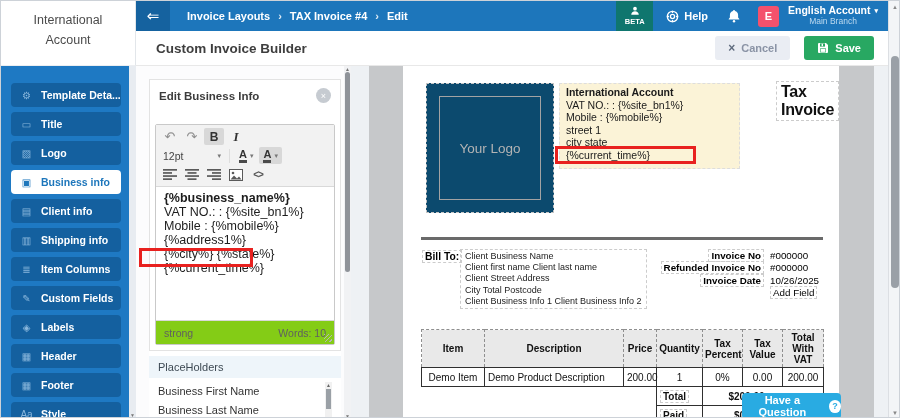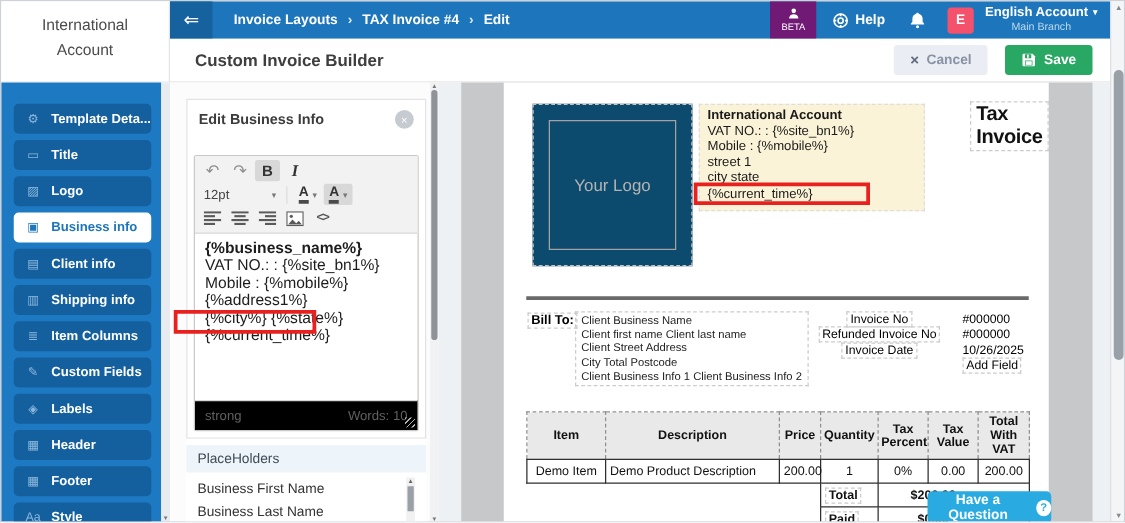--- a/index.html
+++ b/index.html
@@ -19,22 +19,22 @@
   
   #topbar { left:135px; top:0; width:752px; height:30px; background:#1d76bb;
     display:flex; align-items:center; color:#fff; }
   .back-btn { width:34px; height:30px; background:#15629f; display:flex; align-items:center;
     justify-content:center; font-size:15px; cursor:pointer; }
   .crumbs { margin-left:17px; display:flex; align-items:center; gap:8px;
     font-size:11px; font-weight:bold; }
   .crumb { cursor:pointer; }
   .crumb-sep { opacity:.85; font-size:11px; }
   .topbar-right { margin-left:auto; display:flex; align-items:center; height:30px; }
-  .beta { width:37px; height:30px; background:#701a75; display:flex; flex-direction:column;
-    align-items:center; justify-content:center; gap:1px; font-size:7.5px; font-weight:normal; cursor:pointer; }
+  .beta { width:37px; height:30px; background:#0f766e; display:flex; flex-direction:column;
+    align-items:center; justify-content:center; gap:1px; font-size:7.5px; font-weight:bold; cursor:pointer; }
   .help { display:flex; align-items:center; gap:5px; font-size:11px; font-weight:bold;
     margin:0 11px 0 13px; cursor:pointer; }
   .bell { margin:0 9px; cursor:pointer; display:flex; }
   .avatar { width:21px; height:21px; border-radius:3px; background:#f4516c; display:flex;
     align-items:center; justify-content:center; font-size:11px; font-weight:bold; margin:0 9px; cursor:pointer; }
   .acct-menu { margin-right:10px; font-size:10.5px; font-weight:bold; line-height:11px; cursor:pointer;text-align:center; }
   .acct-line { display:flex; align-items:center; gap:4px; }
   .caret { font-size:7px; }
   .acct-branch { font-size:8.5px; font-weight:normal; color:#bcd9ef; }
 
@@ -79,21 +79,21 @@
   .size-select { display:flex; align-items:center; justify-content:space-between; width:64px;
     font-size:10.5px; color:#444; padding:0 3px; cursor:pointer; }
   .tb-sep { width:1px; height:14px; background:#ddd; margin:0 3px; }
   .color-btn { display:flex; align-items:center; gap:3px; padding:0 4px; height:17px; border-radius:2px; cursor:pointer; }
   .color-btn.active { background:#d8d8d8; }
   .color-A { font-size:11px; font-weight:bold; color:#333; border-bottom:3px solid #4a4a4a; line-height:11px; }
   .caret-sm { font-size:7px; color:#777; }
   .code-btn { font-size:10px; font-weight:bold; color:#555; letter-spacing:-1px; }
   .rte-content { flex:1; padding:4px 8px; font-size:12.5px; line-height:14px; color:#1d1d1d; overflow:hidden; }
   .rte-line.bold { font-weight:bold; }
-  .rte-status { border-top:1px solid #d8d8d8; background:#000000; display:flex; justify-content:space-between;
+  .rte-status { border-top:1px solid #d8d8d8; background:#84cc16; display:flex; justify-content:space-between;
     align-items:center; padding:0 8px; height:24px; font-size:10.5px; color:#606060; position:relative; }
   .resize-handle { position:absolute; right:2px; bottom:2px; width:8px; height:8px;
     background:repeating-linear-gradient(135deg,#b5b5b5 0 1px,transparent 1px 3px); }
 
   #ph-section { left:148px; top:350px; width:192px; height:68px; background:#fff; }
   .ph-head { margin-top:5px; background:#eef5fa; padding:5px 9px; font-size:11px; color:#3e4a54; }
   .ph-item { padding:7px 9px 0 9px; font-size:11px; color:#333; cursor:pointer; }
   .mini-scroll { position:absolute; right:9px; top:31px; width:7px; height:36px; background:#f1f1f1; }
   .mini-scroll .up { font-size:5px; color:#666; text-align:center; display:block; }
   .mini-thumb { margin:1px auto 0; width:5px; height:20px; background:#9aa0a6; }
@@ -116,21 +116,21 @@
   .biz-name { font-weight:bold; }
   .doc-title { position:absolute; left:337px; top:15px; padding:1px 4px; border:1px dashed #ccc;
     font-size:16px; font-weight:bold; color:#111; letter-spacing:-0.3px; cursor:pointer;margin-left:36px; }
   .pv-divider { position:absolute; left:18px; top:171px; width:402px; height:3px; background:#6a6a6a; }
   .billto { position:absolute; left:19px; top:184px; font-size:10.3px; font-weight:bold;
     border:1px dashed #ccc; padding:0 2px; cursor:pointer; }
   .client-block { position:absolute; left:57px; top:183px; border:1px dashed #ccc; padding:1px 4px;
     font-size:9px; line-height:11.2px; color:#222; white-space:nowrap; cursor:pointer; }
   .meta { position:absolute; left:240px; top:184px; width:180px; }
   .meta-row { display:flex; align-items:flex-start; line-height:12.4px; font-size:9.8px; }
-  .meta-label { flex:1; text-align:center; font-weight:normal; }
+  .meta-label { flex:1; text-align:right; font-weight:bold; }
   .editable { border:1px dashed #ccc; padding:0 2px; }
   .meta-value { width:53px; margin-left:6px; text-align:left; }
   .add-field { cursor:pointer; }
   .items-table { position:absolute; left:18px; top:263px; width:402px; border-collapse:collapse;
     table-layout:fixed; font-size:10px; color:#111; }
   .items-table th { border:1px dashed #8f8f8f; background:#e9e9e9; padding:2px; font-weight:bold;
     text-align:center; vertical-align:middle; height:38px; }
   .items-table td { border:1px solid #2f2f2f; padding:3px 3px; text-align:center; height:19px; }
   .items-table td.desc { text-align:left; }
   .items-table td.nob { border:none; }

